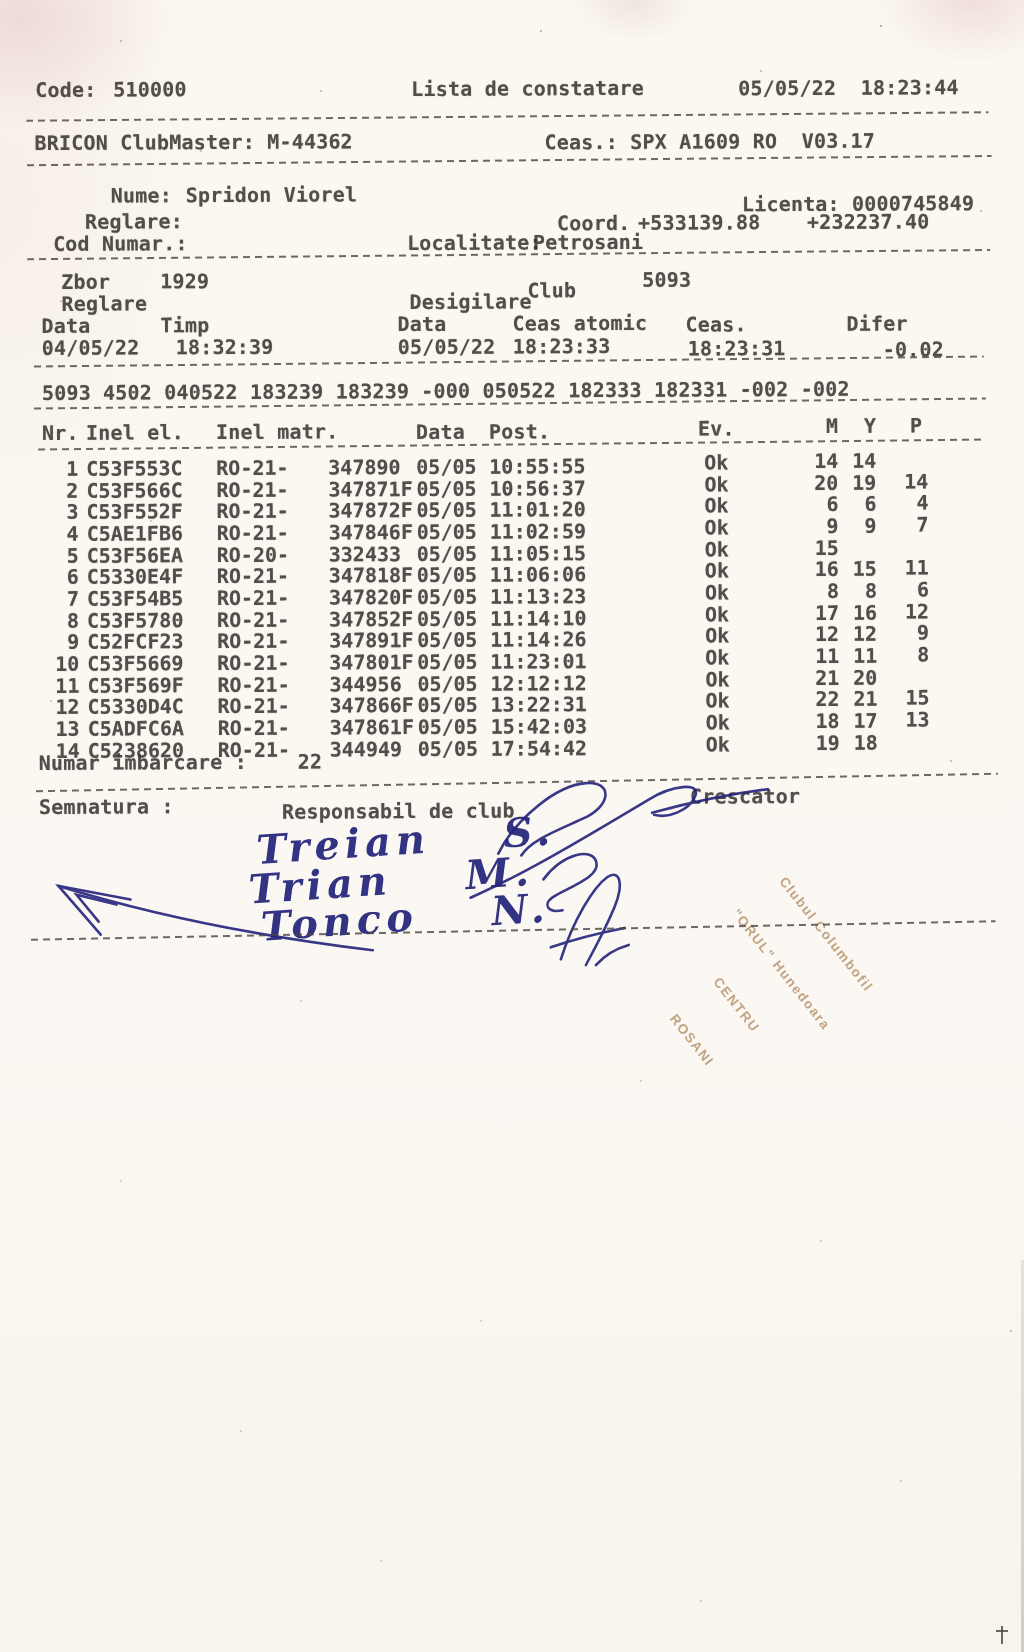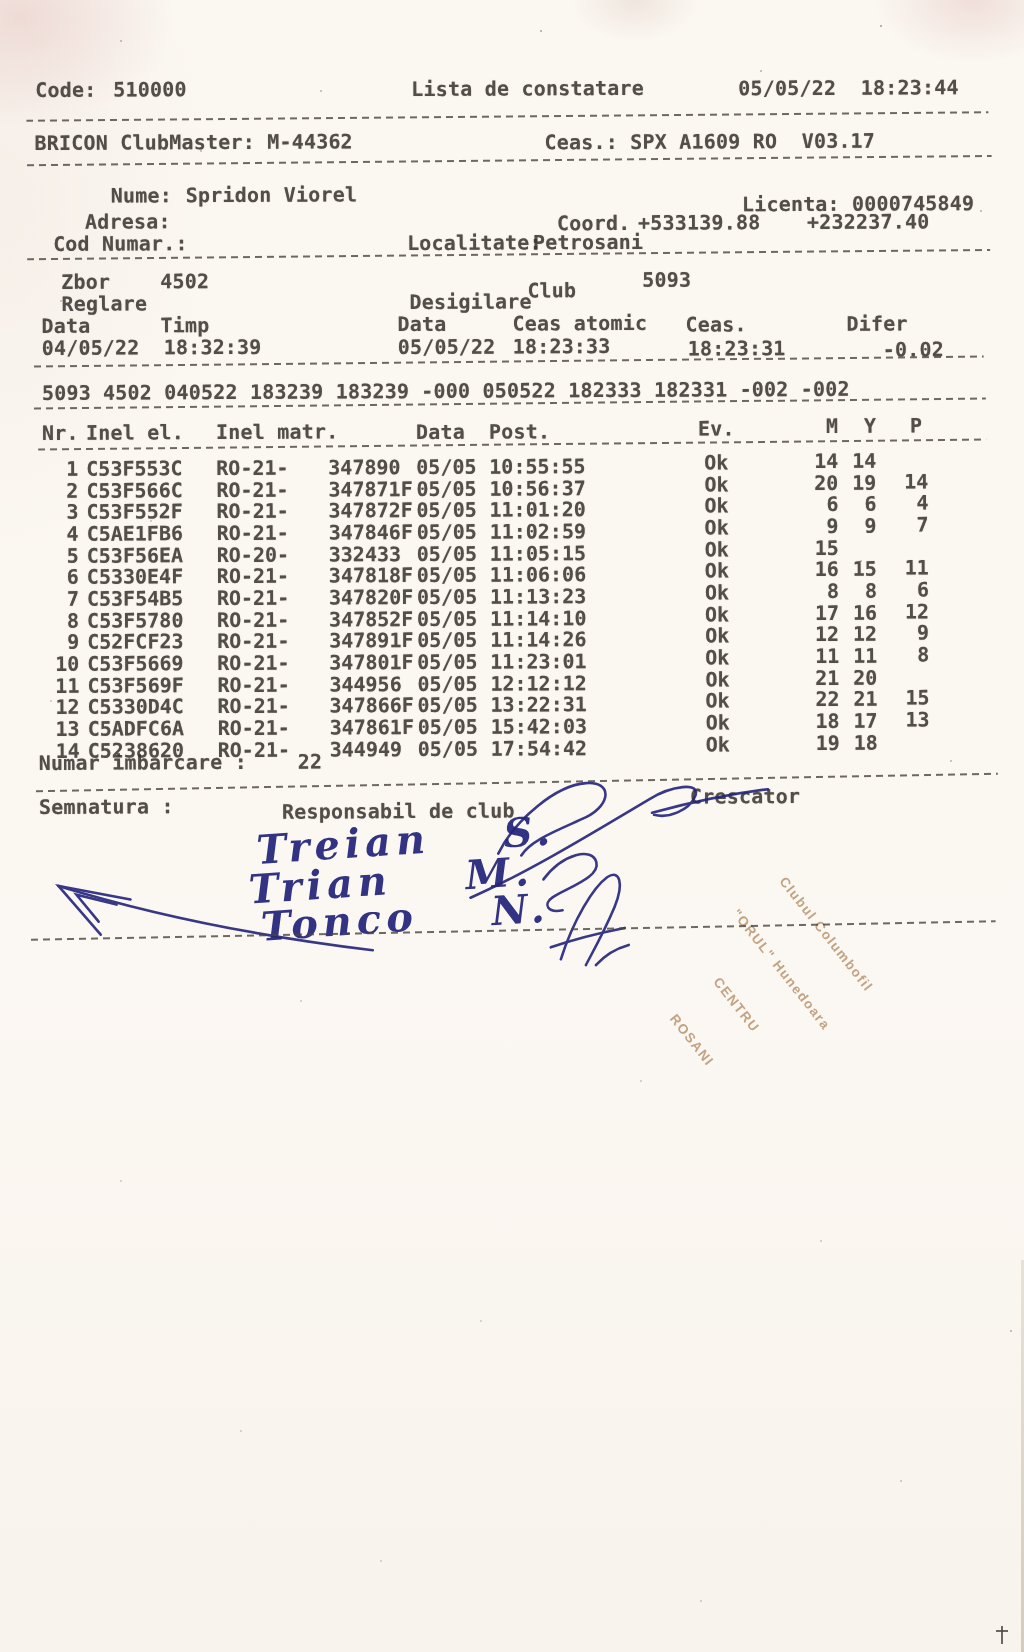--- a/index.html
+++ b/index.html
@@ -70,43 +70,43 @@
     <div class="sep" style="left:30px;top:118px;width:962px;transform:rotate(-.2deg)"></div>
 
     <span class="t" style="left:38px;top:131px">BRICON ClubMaster: M-44362</span>
     <span class="t" style="left:548px;top:133px">Ceas.: SPX A1609 RO  V03.17</span>
     <div class="sep" style="left:30px;top:162px;width:965px;transform:rotate(-.25deg)"></div>
 
     <span class="t" style="left:114px;top:184px">Nume:</span>
     <span class="t" style="left:189px;top:184px">Spridon Viorel</span>
     <span class="t" style="left:745px;top:196px">Licenta:</span>
     <span class="t" style="left:855px;top:196px">0000745849</span>
-    <span class="t" style="left:88px;top:210px">Adresa:</span>
+    <span class="t" style="left:88px;top:210px">Reglare:</span>
     <span class="t" style="left:560px;top:214px">Coord.</span>
     <span class="t" style="left:641px;top:214px">+533139.88</span>
     <span class="t" style="left:810px;top:214px">+232237.40</span>
     <span class="t" style="left:56px;top:232px">Cod Numar.:</span>
     <span class="t" style="left:410px;top:233px">Localitate:</span>
     <span class="t" style="left:536px;top:233px">Petrosani</span>
     <div class="sep" style="left:30px;top:256px;width:963px;transform:rotate(-.25deg)"></div>
 
     <span class="t" style="left:64px;top:270px">Zbor</span>
-    <span class="t" style="left:163px;top:270px">4502</span>
+    <span class="t" style="left:163px;top:270px">1929</span>
     <span class="t" style="left:530px;top:281px">Club</span>
     <span class="t" style="left:645px;top:271px">5093</span>
     <span class="t" style="left:64px;top:292px">Reglare</span>
     <span class="t" style="left:412px;top:292px">Desigilare</span>
     <span class="t" style="left:44px;top:314px">Data</span>
     <span class="t" style="left:163px;top:314px">Timp</span>
     <span class="t" style="left:400px;top:314px">Data</span>
     <span class="t" style="left:515px;top:314px">Ceas atomic</span>
     <span class="t" style="left:688px;top:316px">Ceas.</span>
     <span class="t" style="left:849px;top:316px">Difer</span>
     <span class="t" style="left:44px;top:336px">04/05/22</span>
-    <span class="t" style="left:166px;top:336px">18:32:39</span>
+    <span class="t" style="left:178px;top:336px">18:32:39</span>
     <span class="t" style="left:400px;top:337px">05/05/22</span>
     <span class="t" style="left:515px;top:337px">18:23:33</span>
     <span class="t" style="left:690px;top:340px">18:23:31</span>
     <span class="t" style="left:885px;top:342px">-0.02</span>
     <div class="sep" style="left:36px;top:363px;width:950px;transform:rotate(-.3deg)"></div>
 
     <span class="t" style="left:44px;top:381px">5093 4502 040522 183239 183239 -000 050522 182333 182331 -002 -002</span>
     <div class="sep" style="left:36px;top:405px;width:952px;transform:rotate(-.3deg)"></div>
 
     <span class="t" style="left:44px;top:421px">Nr.</span>

